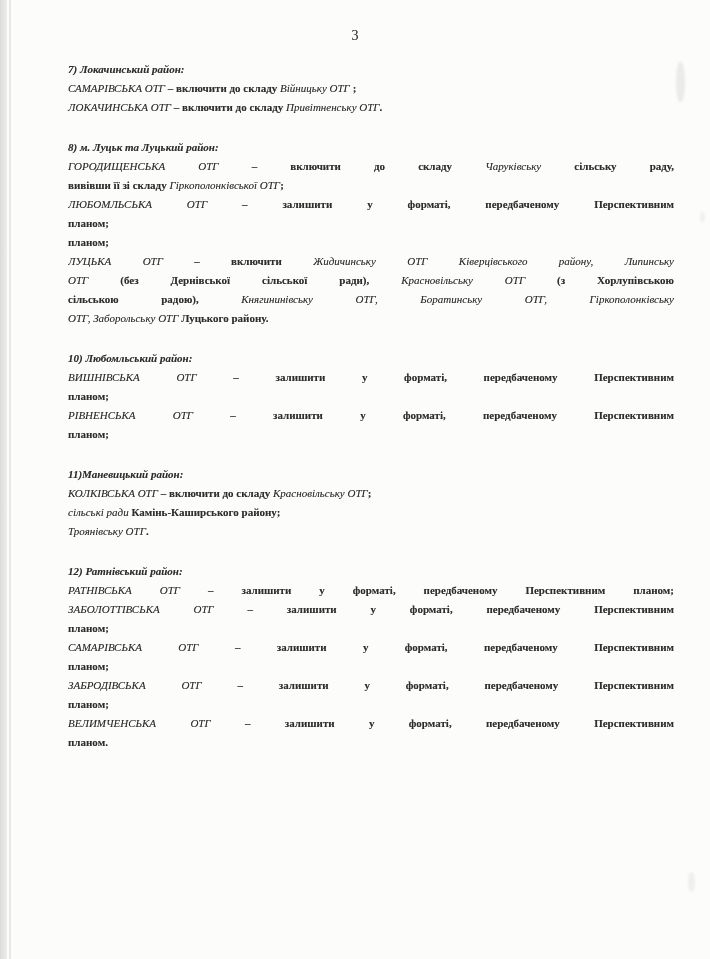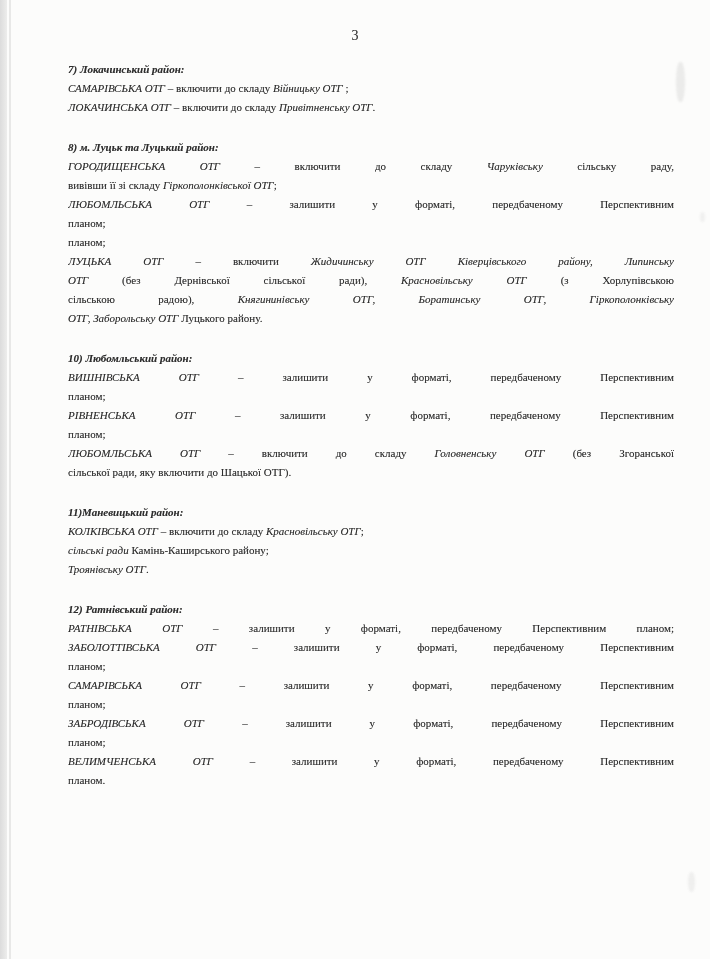--- a/index.html
+++ b/index.html
@@ -39,21 +39,21 @@
     line-height: var(--lh);
     text-shadow: 0 0 0.6px rgba(55,55,55,0.42);
   }
   .section { margin: 0 0 21px 0; }
   .heading { font-weight: bold; font-style: italic; }
   .item { margin: 0; }
   .line { text-align: left; white-space: normal; }
   .line.just { text-align: justify; height: var(--lh); overflow: hidden; }
   .line.just::after { content: ""; display: inline-block; width: 100%; height: 0; }
   .it { font-style: italic; }
-  .rm { font-style: normal; }
+  .rm { font-style: normal; font-weight: bold; }
 </style>
 </head>
 <body>
 
 <div class="scan-strip"></div>
 <div class="scan-line"></div>
 <div class="artifact a1"></div>
 <div class="artifact a2"></div>
 <div class="artifact a3"></div>
 
@@ -92,24 +92,20 @@
     <section class="section">
       <div class="heading">10) Любомльський район:</div>
       <div class="item">
         <div class="line just"><span class="it">ВИШНІВСЬКА ОТГ</span><span class="rm"> – залишити у форматі, передбаченому Перспективним</span></div>
         <div class="line"><span class="rm">планом;</span></div>
       </div>
       <div class="item">
         <div class="line just"><span class="it">РІВНЕНСЬКА ОТГ</span><span class="rm"> – залишити у форматі, передбаченому Перспективним</span></div>
         <div class="line"><span class="rm">планом;</span></div>
       </div>
-      <div class="item">
-        <div class="line just"><span class="it">ЛЮБОМЛЬСЬКА ОТГ</span><span class="rm"> – включити до складу </span><span class="it">Головненську ОТГ</span><span class="rm"> (без Згоранської</span></div>
-        <div class="line"><span class="rm">сільської ради, яку включити до Шацької ОТГ).</span></div>
-      </div>
     </section>
     <section class="section">
       <div class="heading">11)Маневицький район:</div>
       <div class="item">
         <div class="line"><span class="it">КОЛКІВСЬКА ОТГ</span><span class="rm"> – включити до складу </span><span class="it">Красновільську ОТГ</span><span class="rm">;</span></div>
       </div>
       <div class="item">
         <div class="line"><span class="it">сільські ради</span><span class="rm"> Камінь-Каширського району;</span></div>
       </div>
       <div class="item">

